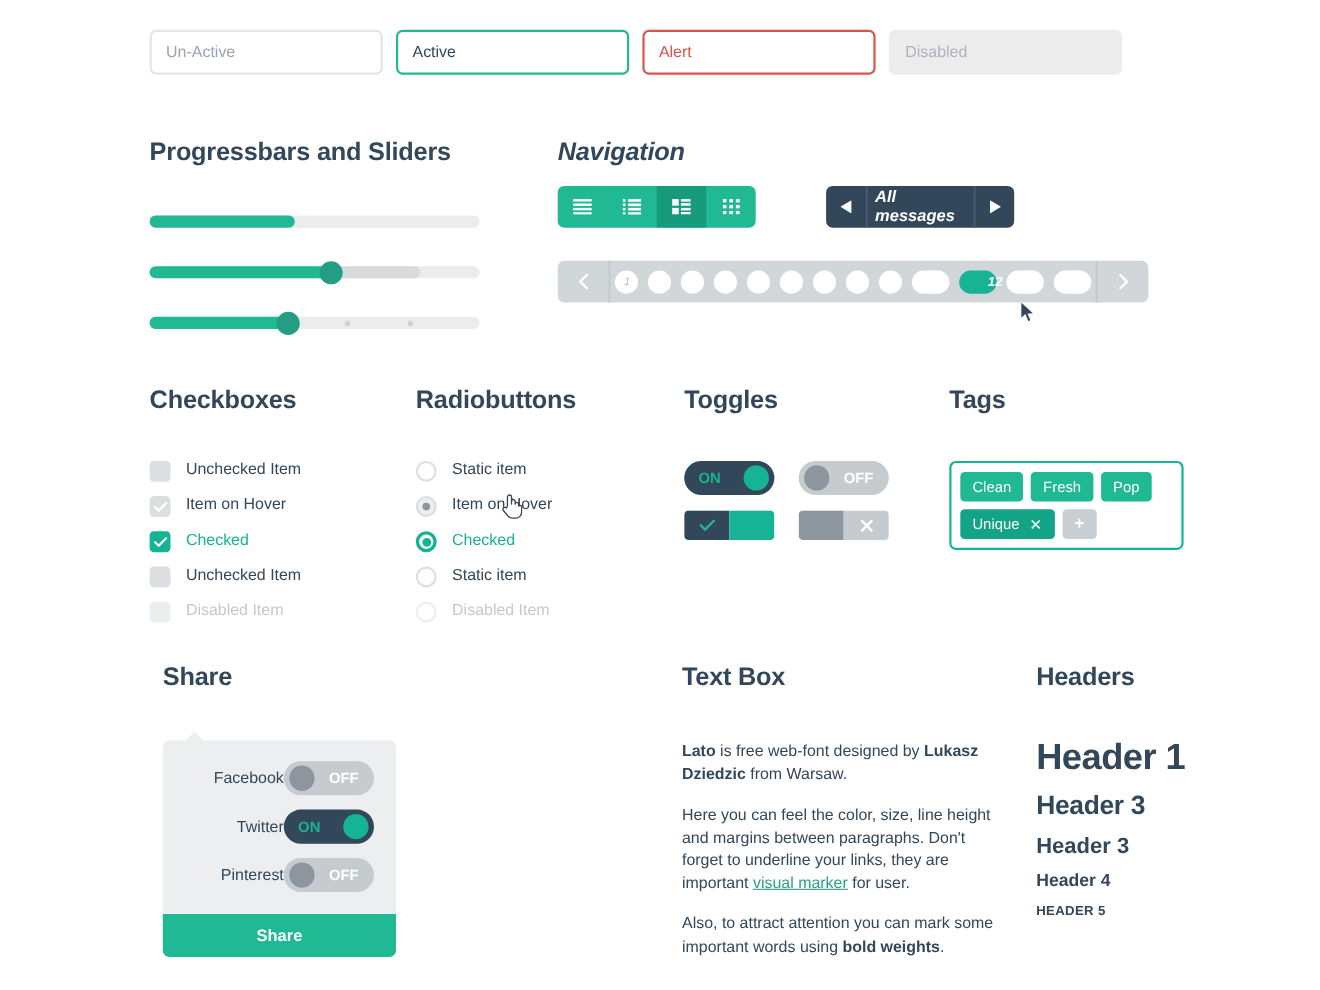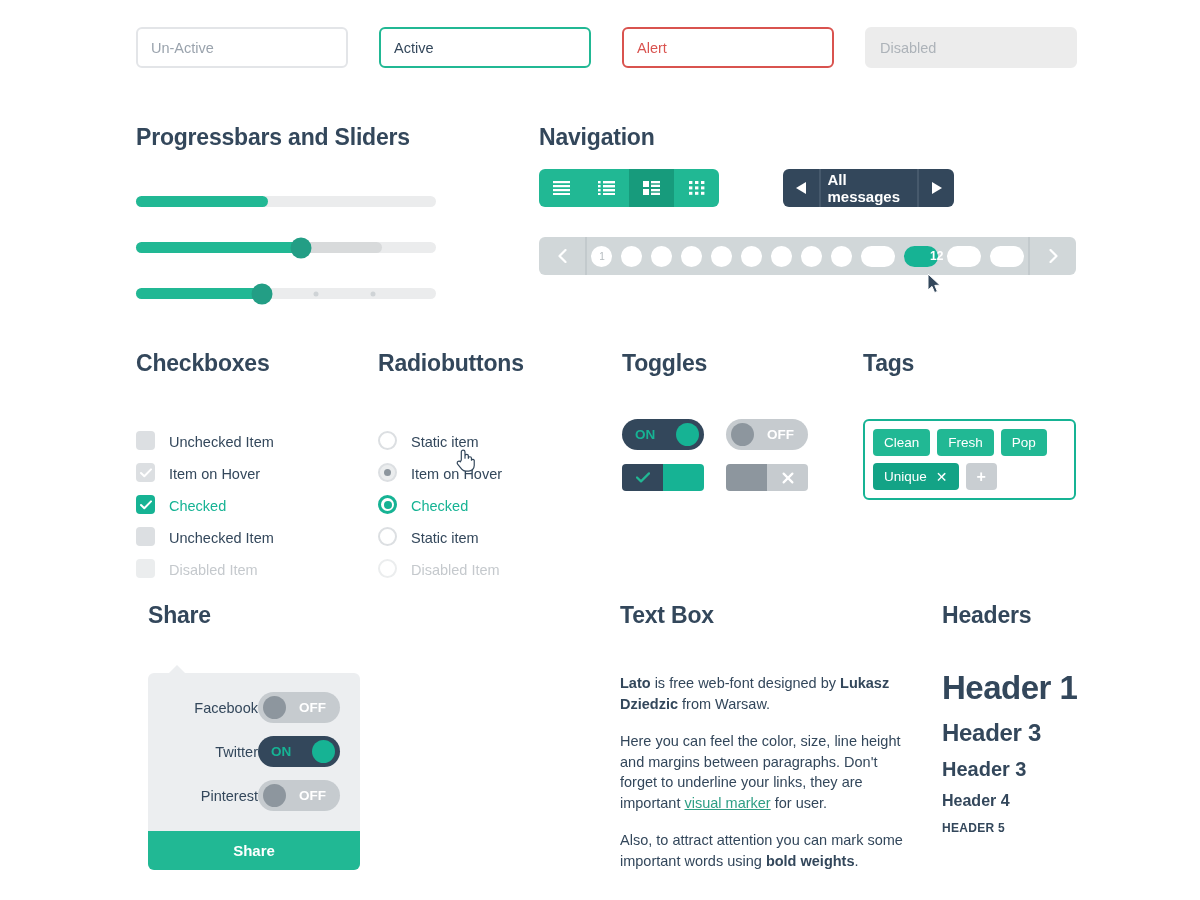--- a/index.html
+++ b/index.html
@@ -18,21 +18,21 @@
     font-size: 23px;
     font-weight: bold;
     color: #33475b;
     letter-spacing: -0.2px;
     margin: 0;
   }
 
   
   .inputs-row {
     position: absolute; left: 136px; top: 27px;
-    display: flex; gap: 31px;
+    display: flex; gap: 12px;
   }
   .inp {
     width: 212px; height: 41px;
     border-radius: 6px;
     border: 2px solid #e3e5e8;
     background: #fff;
     display: flex; align-items: center;
     padding: 0 13px;
     font-size: 14.5px;
     color: #9aa3ad;
@@ -65,21 +65,21 @@
     transform: translate(-50%, -50%);
   }
   .tickdot {
     position: absolute; top: 50%;
     width: 5px; height: 5px; border-radius: 50%;
     background: #cfd3d6;
     transform: translate(-50%, -50%);
   }
 
   
-  .nav-sec { position: absolute; left: 539px; top: 124px; }
+  .nav-sec { position: absolute; left: 507px; top: 124px; font-style: italic; }
   .nav-row { position: absolute; top: 45px; left: 0; display: flex; align-items: center; }
   .viewmodes {
     display: flex; border-radius: 6px; overflow: hidden;
     background: #21b894;
   }
   .vm-btn {
     width: 45px; height: 38px;
     display: flex; align-items: center; justify-content: center;
   }
   .vm-btn.active { background: #179b7c; }
@@ -130,21 +130,21 @@
 
   
   .cursor-arrow { position: absolute; width: 14px; height: 20px; }
   .cursor-hand { position: absolute; width: 20px; height: 24px; }
 
   
   .cb-sec { position: absolute; left: 136px; top: 350px; }
   .rb-sec { position: absolute; left: 378px; top: 350px; }
   .opt-list { margin-top: 42px; }
   .opt {
-    display: flex; align-items: flex-end;
+    display: flex; align-items: flex-start;
     height: 31px; margin-bottom: 1px;
   }
   .box {
     width: 19px; height: 19px; border-radius: 4px;
     background: #dcdfe2;
     display: flex; align-items: center; justify-content: center;
     margin-right: 14px;
     flex: none;
   }
   .box.checked { background: #16b394; }

